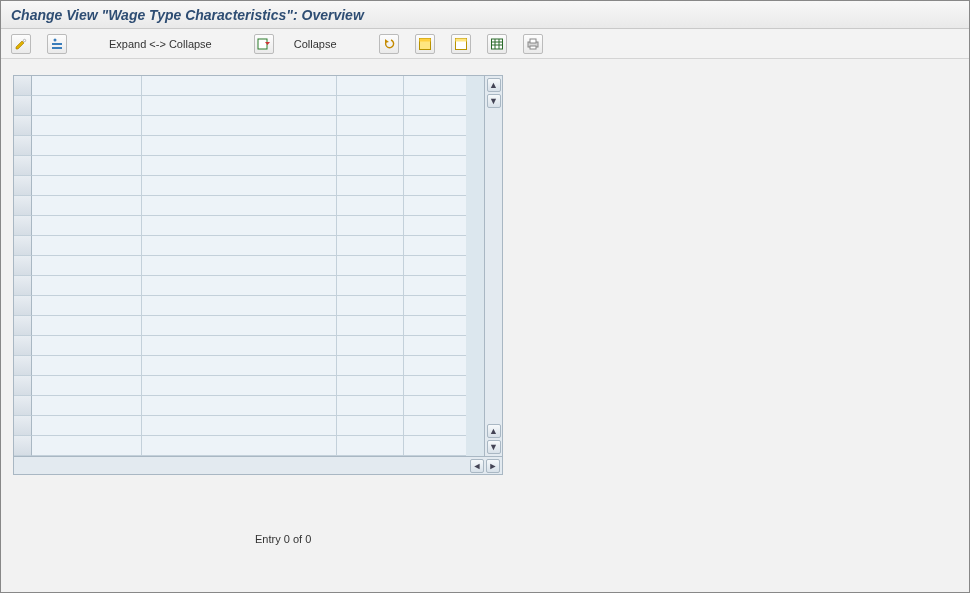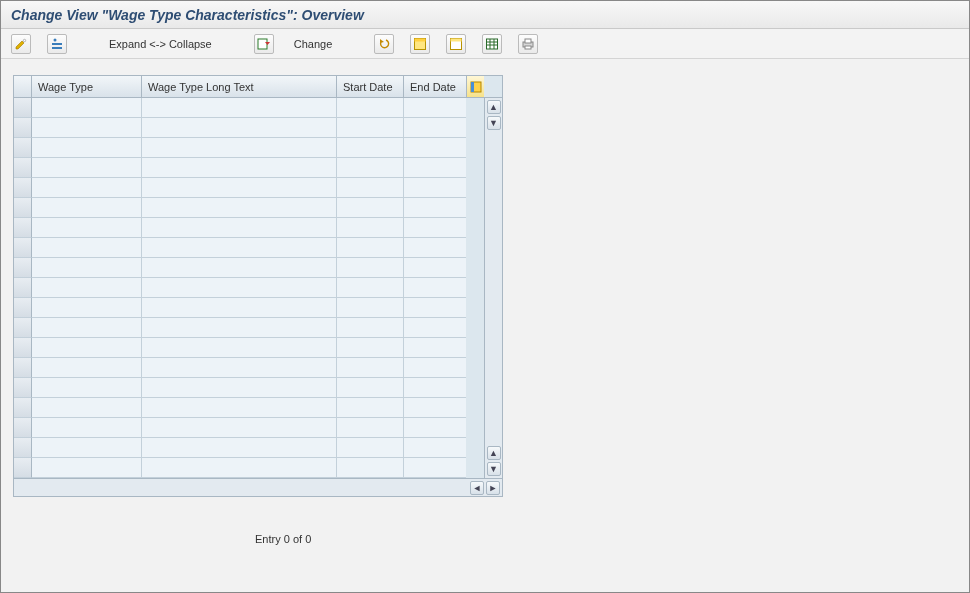--- a/index.html
+++ b/index.html
@@ -272,21 +272,21 @@
     <div class="sep"></div>
     <div class="tbtn">
       <span>
         <svg width="14" height="14" viewBox="0 0 14 14">
             <rect x="1" y="2" width="9" height="10" fill="#fff" stroke="#2a7a2a" stroke-width="1"></rect>
             <path d="M8 5 L13 5 L10.5 8 Z" fill="#cc3333"></path>
           </svg>
       </span>
     </div>
     <div class="txtbtn">
-      <span>Change</span>
+      <span>Collapse</span>
     </div>
     <div class="sep"></div>
     <div class="tbtn">
       <span>
         <svg width="14" height="14" viewBox="0 0 14 14">
             <path d="M9 3 A4 4 0 1 1 4 5" fill="none" stroke="#c48a00" stroke-width="1.4"></path>
             <path d="M3 2 L3 6 L7 5 Z" fill="#c48a00"></path>
           </svg>
       </span>
     </div>
@@ -325,35 +325,20 @@
             <rect x="4" y="9" width="6" height="3" fill="#fff" stroke="#888"></rect>
           </svg>
       </span>
     </div>
   </div>
 
 
   <div class="content">
     <div class="grid-wrap">
 
-      <div class="grid-header">
-        <div class="hdr-cell c-rowsel"></div>
-        <div class="hdr-cell c-wt">Wage Type</div>
-        <div class="hdr-cell c-long">Wage Type Long Text</div>
-        <div class="hdr-cell c-sd">Start Date</div>
-        <div class="hdr-cell c-ed" style="border-right:none">End Date</div>
-        <div class="config-btn">
-          <span>
-            <svg width="12" height="12" viewBox="0 0 12 12">
-                <rect x="1" y="1" width="10" height="10" fill="#ffd24a" stroke="#b38600"></rect>
-                <rect x="1" y="1" width="3" height="10" fill="#4a8ed6"></rect>
-              </svg>
-          </span>
-        </div>
-      </div>
 
       <div class="grid-body">
         <div class="rows-viewport" id="rows-viewport">
 
         <div class="grid-row">
               <div class="rowselect c-rowsel"></div>
               <div class="body-cell c-wt"></div>
               <div class="body-cell c-long"></div>
               <div class="body-cell c-sd"></div>
               <div class="body-cell c-ed" style="border-right: none;"></div>

